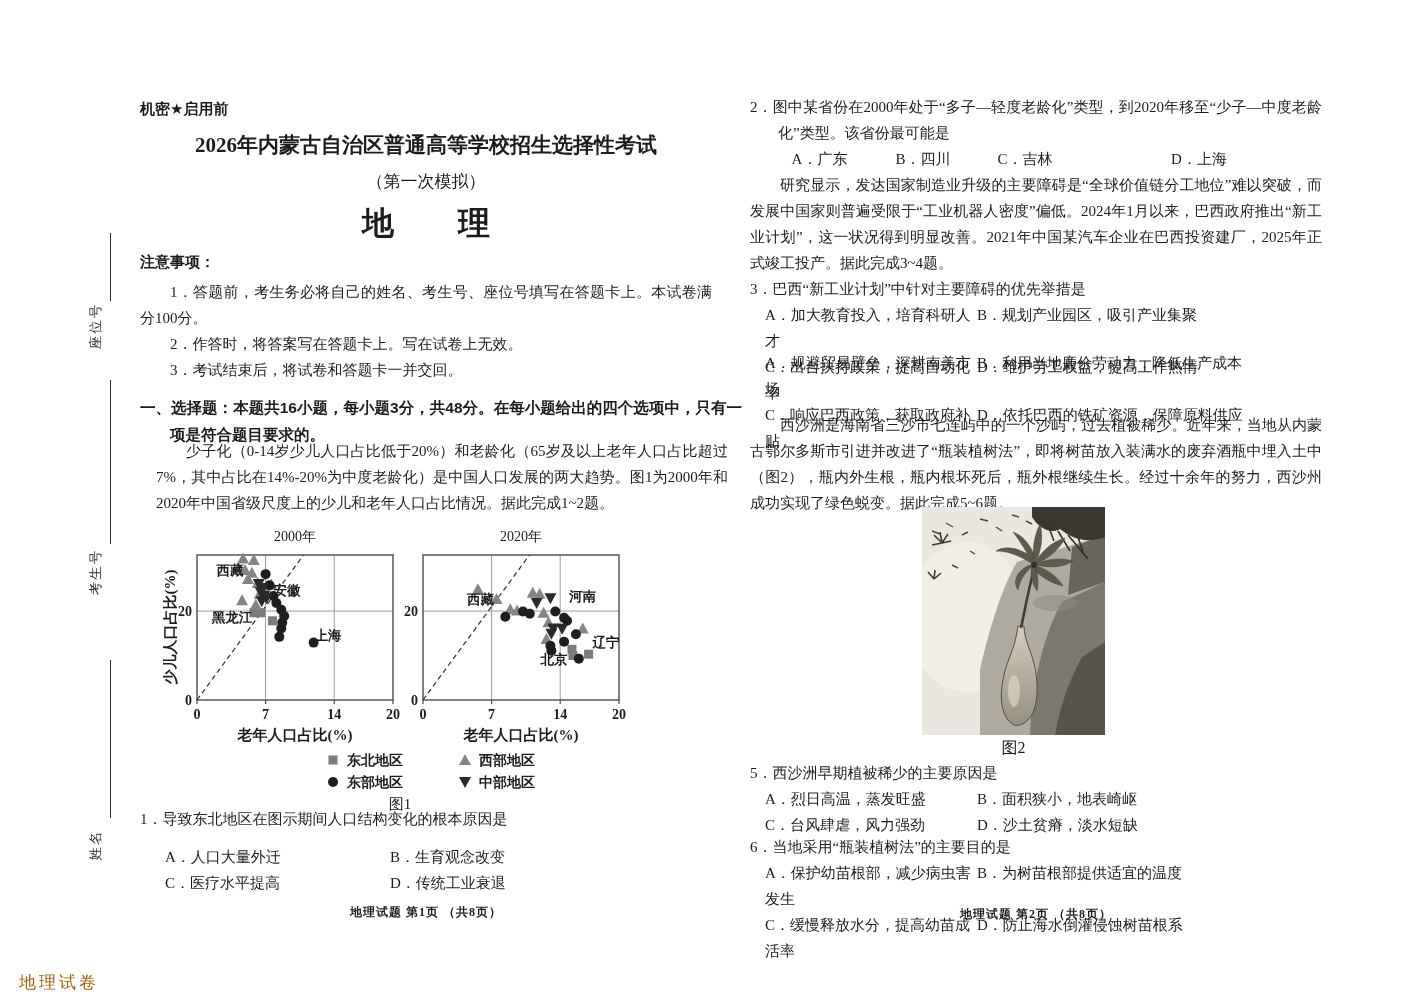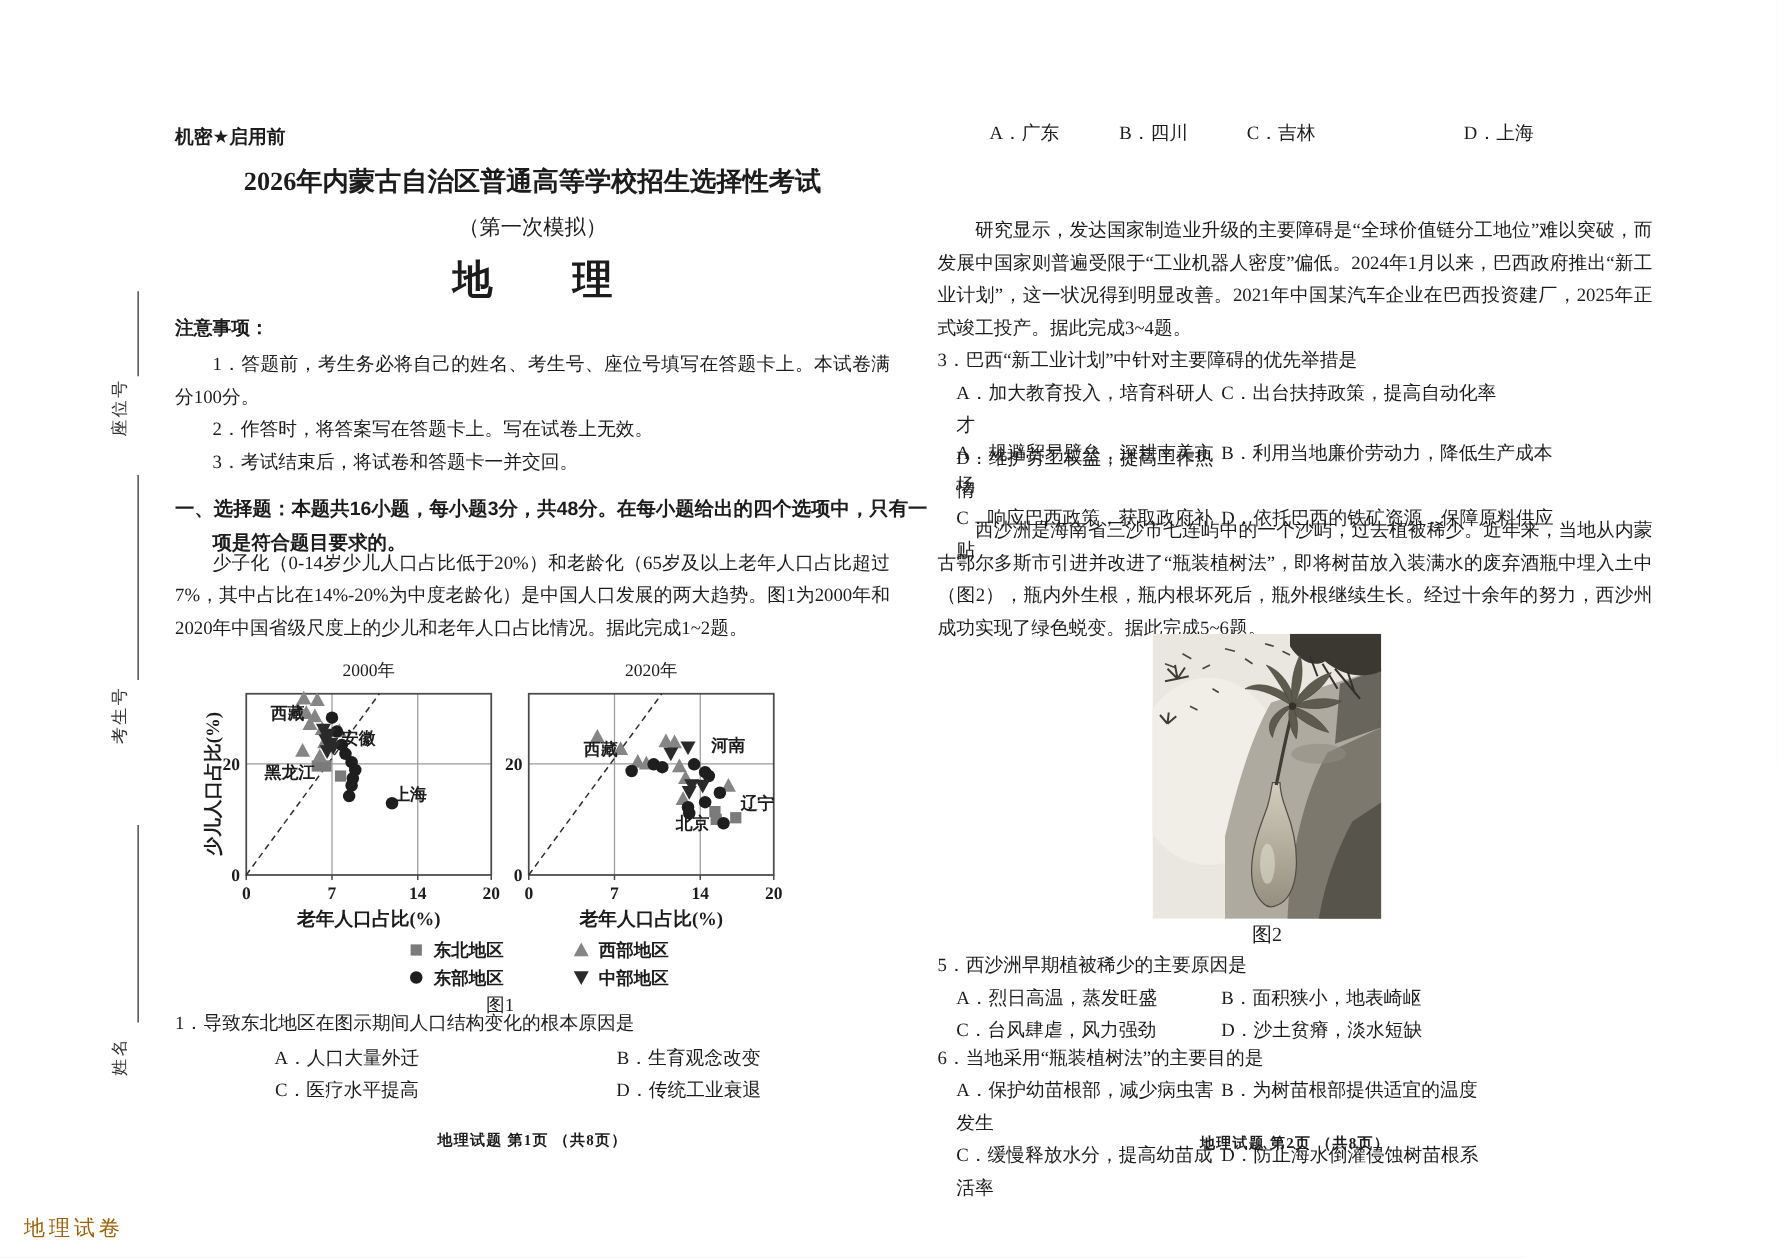--- a/index.html
+++ b/index.html
@@ -48,21 +48,21 @@
     <div class="abs hei" style="left:0;top:253px;font-size:15px;">注意事项：</div>
 
     <div class="abs body15" style="left:0;top:279px;width:572px;">
       <p class="indent2 jst" style="margin:0;">1．答题前，考生务必将自己的姓名、考生号、座位号填写在答题卡上。本试卷满分100分。</p>
       <p class="indent2" style="margin:0;">2．作答时，将答案写在答题卡上。写在试卷上无效。</p>
       <p class="indent2" style="margin:0;">3．考试结束后，将试卷和答题卡一并交回。</p>
     </div>
 
     <div class="abs hei hang30 jst" style="left:0;top:394px;width:572px;font-size:15.5px;line-height:27px;">一、选择题：本题共16小题，每小题3分，共48分。在每小题给出的四个选项中，只有一项是符合题目要求的。</div>
 
-    <div class="abs body15 indent2 jst" style="left:0;top:438px;width:572px;">少子化（0-14岁少儿人口占比低于20%）和老龄化（65岁及以上老年人口占比超过7%，其中占比在14%-20%为中度老龄化）是中国人口发展的两大趋势。图1为2000年和2020年中国省级尺度上的少儿和老年人口占比情况。据此完成1~2题。</div>
+    <div class="abs body15 indent2 jst" style="left:16px;top:438px;width:572px;">少子化（0-14岁少儿人口占比低于20%）和老龄化（65岁及以上老年人口占比超过7%，其中占比在14%-20%为中度老龄化）是中国人口发展的两大趋势。图1为2000年和2020年中国省级尺度上的少儿和老年人口占比情况。据此完成1~2题。</div>
 
     <svg id="fig1" class="abs" style="left:23px;top:527px;" width="505" height="288">
         <line x1="102.60000000000001" y1="28" x2="102.60000000000001" y2="173" stroke="#9a9a9a" stroke-width="1"></line>
         <line x1="171.20000000000002" y1="28" x2="171.20000000000002" y2="173" stroke="#9a9a9a" stroke-width="1"></line>
         <line x1="34" y1="84.04294478527608" x2="230" y2="84.04294478527608" stroke="#9a9a9a" stroke-width="1"></line>
         <rect x="34" y="28" width="196" height="145" fill="none" stroke="#4a4a4a" stroke-width="1.4"></rect>
         <line x1="34" y1="173" x2="140.49333333333334" y2="28" stroke="#2e2e2e" stroke-width="1.2" stroke-dasharray="5,3.5"></line>
         <line x1="34" y1="173" x2="34" y2="177" stroke="#4a4a4a" stroke-width="1.2"></line>
         <text x="34" y="192" font-size="14" text-anchor="middle" fill="#1c1c1c" font-family="&quot;Liberation Serif&quot;,&quot;DejaVu Serif&quot;,serif" font-weight="bold">0</text>
         <line x1="102.60000000000001" y1="173" x2="102.60000000000001" y2="177" stroke="#4a4a4a" stroke-width="1.2"></line>
@@ -166,48 +166,50 @@
         <text x="316" y="238" font-size="14" text-anchor="start" fill="#1c1c1c" font-family="&quot;Liberation Sans&quot;,&quot;DejaVu Sans&quot;,sans-serif" font-weight="bold">西部地区</text>
         <circle cx="170" cy="255" r="5" fill="#1e1e1e"></circle>
         <text x="184" y="260" font-size="14" text-anchor="start" fill="#1c1c1c" font-family="&quot;Liberation Sans&quot;,&quot;DejaVu Sans&quot;,sans-serif" font-weight="bold">东部地区</text>
         <polygon points="302,261 296,250 308,250" fill="#2a2a2a"></polygon>
         <text x="316" y="260" font-size="14" text-anchor="start" fill="#1c1c1c" font-family="&quot;Liberation Sans&quot;,&quot;DejaVu Sans&quot;,sans-serif" font-weight="bold">中部地区</text>
         <text x="237" y="282" font-size="15" text-anchor="middle" fill="#1c1c1c" font-family="&quot;Liberation Serif&quot;,&quot;DejaVu Serif&quot;,serif" font-weight="normal">图1</text>
       </svg>
 
     <div class="abs" style="left:0;top:806px;width:572px;">
       <div class="body15 hang jst">1．导致东北地区在图示期间人口结构变化的根本原因是</div>
-      <div class="opts2 wide1" style="margin-top:2px;text-align:center;">
+      <div class="opts2 wide1" style="margin-top:12px;">
         <span>A．人口大量外迁</span>
         <span>B．生育观念改变</span>
         <span>C．医疗水平提高</span>
         <span>D．传统工业衰退</span>
       </div>
     </div>
 
     <div class="abs center footer" style="left:0;top:904px;width:572px;">地理试题 第1页 （共8页）</div>
   </div>
 
   <div class="page" style="left:750px;width:572px;">
 
     <div class="abs" style="left:0;top:94px;width:572px;">
+      <div class="body15 hang jst">2．图中某省份在2000年处于“多子—轻度老龄化”类型，到2020年移至“少子—中度老龄化”类型。该省份最可能是</div>
       <div class="opts4">
         <span>A．广东</span>
         <span>B．四川</span>
         <span>C．吉林</span>
         <span>D．上海</span>
       </div>
     </div>
 
     <div class="abs body15 indent2 jst" style="left:0;top:172px;width:572px;">研究显示，发达国家制造业升级的主要障碍是“全球价值链分工地位”难以突破，而发展中国家则普遍受限于“工业机器人密度”偏低。2024年1月以来，巴西政府推出“新工业计划”，这一状况得到明显改善。2021年中国某汽车企业在巴西投资建厂，2025年正式竣工投产。据此完成3~4题。</div>
 
     <div class="abs" style="left:0;top:276px;width:572px;">
       <div class="body15 hang jst">3．巴西“新工业计划”中针对主要障碍的优先举措是</div>
       <div class="opts2">
         <span>A．加大教育投入，培育科研人才</span>
+        <span>B．规划产业园区，吸引产业集聚</span>
         <span>C．出台扶持政策，提高自动化率</span>
         <span>D．维护劳工权益，提高工作热情</span>
       </div>
     </div>
 
     <div class="abs" style="left:0;top:350px;width:572px;">
       <div class="opts2">
         <span>A．规避贸易壁垒，深耕南美市场</span>
         <span>B．利用当地廉价劳动力，降低生产成本</span>
         <span>C．响应巴西政策，获取政府补贴</span>

